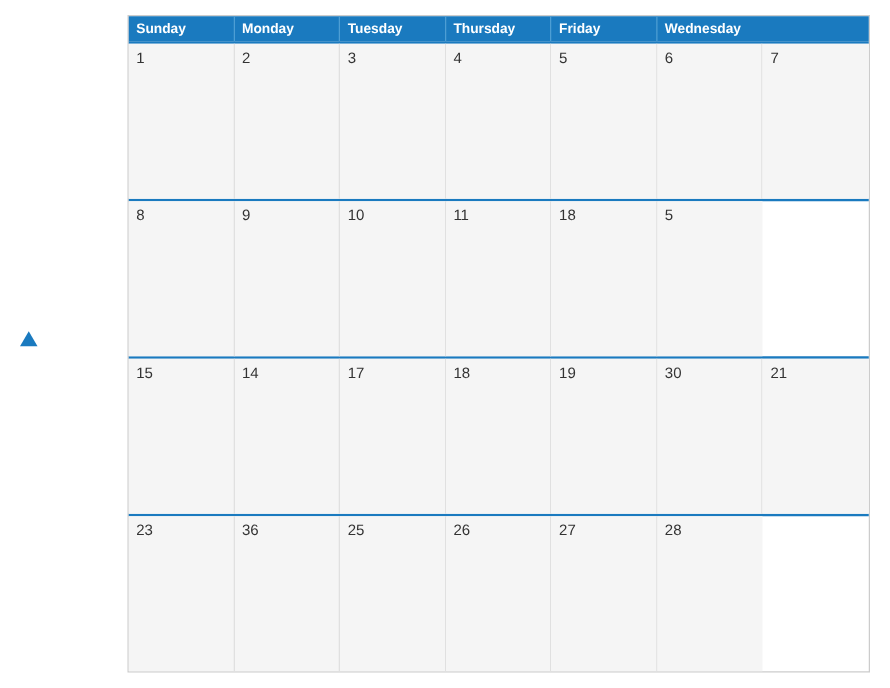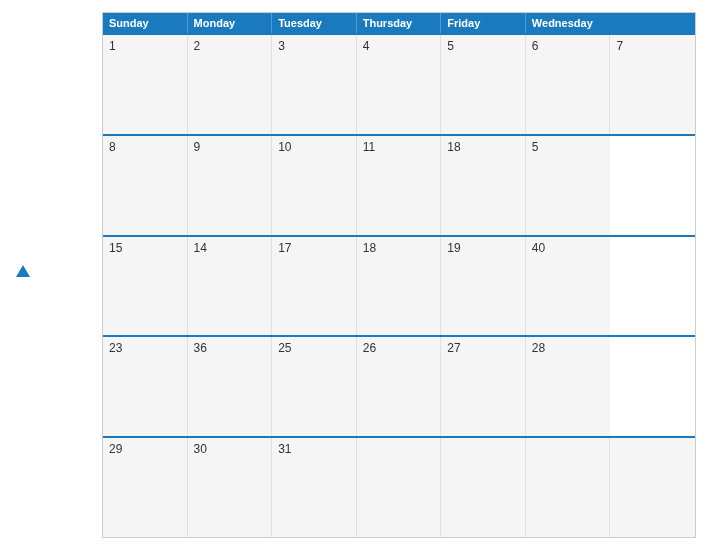--- a/index.html
+++ b/index.html
@@ -160,34 +160,26 @@
           <div class="day-cell"><span class="day-num">11</span></div>
           <div class="day-cell"><span class="day-num">18</span></div>
           <div class="day-cell"><span class="day-num">5</span></div>
         </div>
         <div class="week-row">
           <div class="day-cell"><span class="day-num">15</span></div>
           <div class="day-cell"><span class="day-num">14</span></div>
           <div class="day-cell"><span class="day-num">17</span></div>
           <div class="day-cell"><span class="day-num">18</span></div>
           <div class="day-cell"><span class="day-num">19</span></div>
-          <div class="day-cell"><span class="day-num">40</span></div>
+          <div class="day-cell"><span class="day-num">30</span></div>
+          <div class="day-cell"><span class="day-num">21</span></div>
         </div>
         <div class="week-row">
           <div class="day-cell"><span class="day-num">23</span></div>
           <div class="day-cell"><span class="day-num">36</span></div>
           <div class="day-cell"><span class="day-num">25</span></div>
           <div class="day-cell"><span class="day-num">26</span></div>
           <div class="day-cell"><span class="day-num">27</span></div>
           <div class="day-cell"><span class="day-num">28</span></div>
         </div>
-        <div class="week-row">
-          <div class="day-cell"><span class="day-num">29</span></div>
-          <div class="day-cell"><span class="day-num">30</span></div>
-          <div class="day-cell"><span class="day-num">31</span></div>
-          <div class="day-cell empty"></div>
-          <div class="day-cell empty"></div>
-          <div class="day-cell empty"></div>
-          <div class="day-cell empty"></div>
-        </div>
       </div>
   </div>
 </div>
 
 </body></html>

